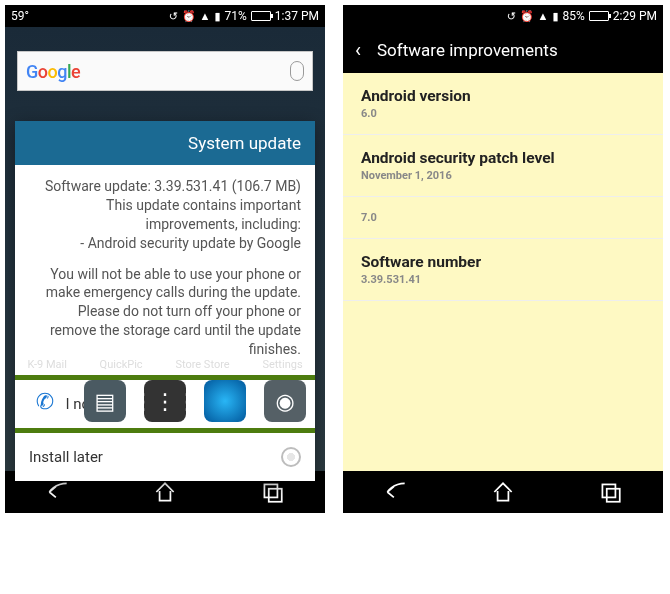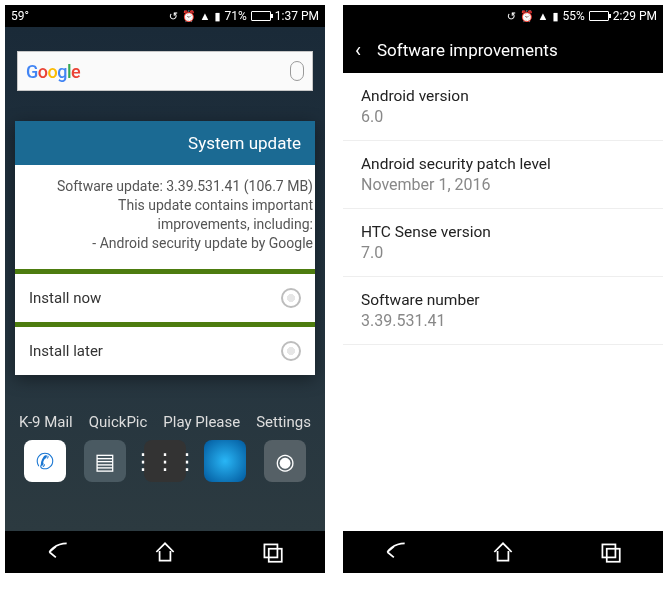--- a/index.html
+++ b/index.html
@@ -7,21 +7,21 @@
     display: flex;
     gap: 18px;
     padding: 5px;
     background: #fff;
     font-family: Roboto, Arial, sans-serif;
     width: 670px;
     height: 594px;
   }
   .phone {
     width: 320px;
-    height: 568px;
+    height: 508px;
     background: #000;
     position: relative;
     overflow: hidden;
     display: flex;
     flex-direction: column;
   }
   
   .statusbar {
     height: 22px;
     background: #000;
@@ -70,21 +70,21 @@
     box-shadow: 0 4px 16px rgba(0,0,0,0.4);
     text-align: right;
   }
   .dialog-header {
     background: #1b6a93;
     color: #fff;
     padding: 12px 14px;
     font-size: 17px;
   }
   .dialog-body {
-    padding: 12px 2px 4px 14px;
+    padding: 12px 14px 4px 14px;
     color: #555;
     font-size: 14px;
     line-height: 1.35;
   }
   .dialog-body p { margin-bottom: 12px; }
   .dialog-options { }
   .dialog-option {
     display: flex;
     align-items: center;
     justify-content: space-between;
@@ -108,57 +108,57 @@
   }
   .dock .app {
     width: 42px; height: 42px; border-radius: 8px;
     display:flex;align-items:center;justify-content:center;
     font-size:22px;
   }
   .applabel-row {
     position: absolute;
     bottom: 100px; left: 0; right: 0;
     display: flex; justify-content: space-around;
-    color: #ddd; font-size: 15px;
+    color: #ddd; font-size: 11px;
     padding: 0 6px;
   }
   
   .navbar {
     height: 42px;
     background: #000;
     display: flex;
     justify-content: space-around;
     align-items: center;
   }
   .nav-btn { width: 26px; height: 26px; display:flex; align-items:center; justify-content:center; }
   .nav-btn svg { stroke: #fff; fill: none; stroke-width: 1.6; }
   
   .phone2-body {
     flex: 1;
-    background: #ffffff;
-    display:flex; flex-direction:column;
+    background: #fef9c3;
+    display:flex; flex-direction:column;font-weight:bold;
   }
   .appbar {
     background: #000;
     color: #fff;
     height: 46px;
     display: flex;
     align-items: center;
     padding: 0 12px;
     gap: 16px;
     font-size: 17px;
   }
   .appbar .back { font-size: 20px; }
   .info-list { flex:1; padding: 0; }
   .info-item {
     padding: 14px 18px;
     border-bottom: 1px solid #eee;
   }
   .info-item .title { color: #222; font-size: 15.5px; margin-bottom: 2px; }
-  .info-item .sub { color: #888; font-size: 16px; }
+  .info-item .sub { color: #888; font-size: 11px; }
 </style>
 </head>
 <body>
 
 <div class="phone">
   <div class="statusbar">
     <span class="left">59°</span>
     <span class="spacer"></span>
     <span class="icons">
       <span class="sicon">↺</span>
@@ -177,37 +177,38 @@
       </span>
       <span style="flex:1"></span>
       <span class="mic"></span>
     </div>
 
     <div class="dialog">
       <div class="dialog-header">System update</div>
       <div class="dialog-body">
         <p style="white-space:pre-line">Software update: 3.39.531.41 (106.7 MB) This update contains important improvements, including:
 - Android security update by Google</p>
+        <p>You will not be able to use your phone or make emergency calls during the update. Please do not turn off your phone or remove the storage card until the update finishes.</p>
       </div>
       <div class="dialog-options">
         <div class="dialog-option">
           <span>Install now</span>
           <span class="radio"></span>
         </div>
         <div class="dialog-option">
           <span>Install later</span>
           <span class="radio"></span>
         </div>
       </div>
     </div>
 
     <div class="applabel-row">
       <span>K-9 Mail</span>
       <span>QuickPic</span>
-      <span>Play Please</span>
+      <span>Store Store</span>
       <span>Settings</span>
     </div>
 
     <div class="dock">
       <div class="app" style="background:#fff;color:#1976d2">✆</div>
       <div class="app" style="background:#4a5a62;color:#fff">▤</div>
       <div class="app" style="background:#333;color:#fff">⋮⋮⋮</div>
       <div class="app" style="background:radial-gradient(circle,#29b6f6,#01579b)"></div>
       <div class="app" style="background:#556066;color:#fff">◉</div>
     </div>
@@ -233,41 +234,40 @@
 </div>
 
 <div class="phone">
   <div class="statusbar">
     <span class="spacer"></span>
     <span class="icons">
       <span class="sicon">↺</span>
       <span class="sicon">⏰</span>
       <span class="sicon">▲</span>
       <span class="sicon">▮</span>
-      <span>55%</span>
+      <span>85%</span>
       <span class="batt"><span class="fill" style="width:85%"></span></span>
       <span>2:29 PM</span>
     </span>
   </div>
   <div class="appbar">
     <span class="back">‹</span>
     <span>Software improvements</span>
   </div>
   <div class="phone2-body">
     <div class="info-list">
       <div class="info-item">
         <div class="title">Android version</div>
         <div class="sub">6.0</div>
       </div>
       <div class="info-item">
         <div class="title">Android security patch level</div>
         <div class="sub">November 1, 2016</div>
       </div>
       <div class="info-item">
-        <div class="title">HTC Sense version</div>
         <div class="sub">7.0</div>
       </div>
       <div class="info-item">
         <div class="title">Software number</div>
         <div class="sub">3.39.531.41</div>
       </div>
     </div>
   </div>
   <div class="navbar">
     <div class="nav-btn">

